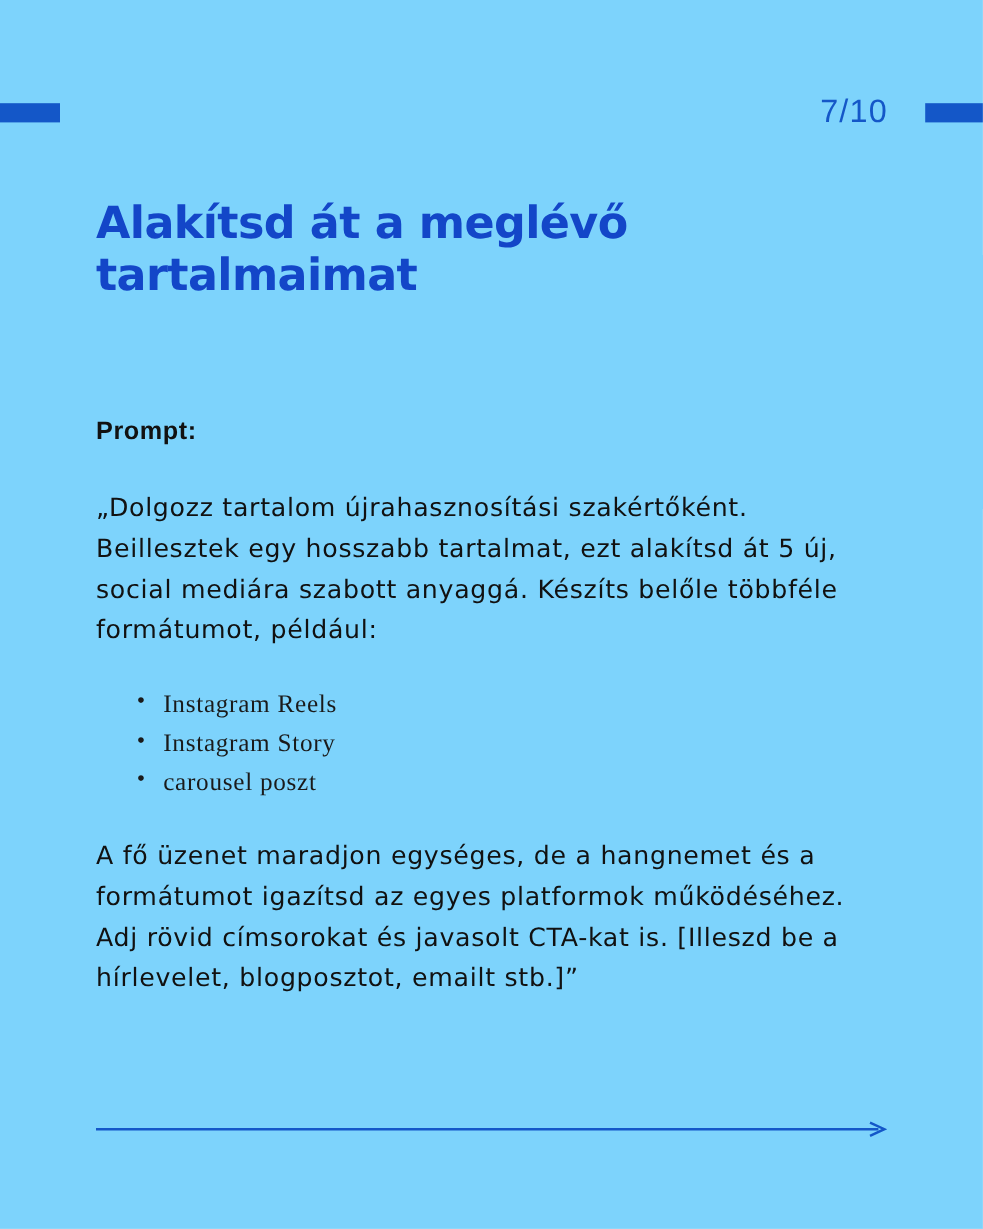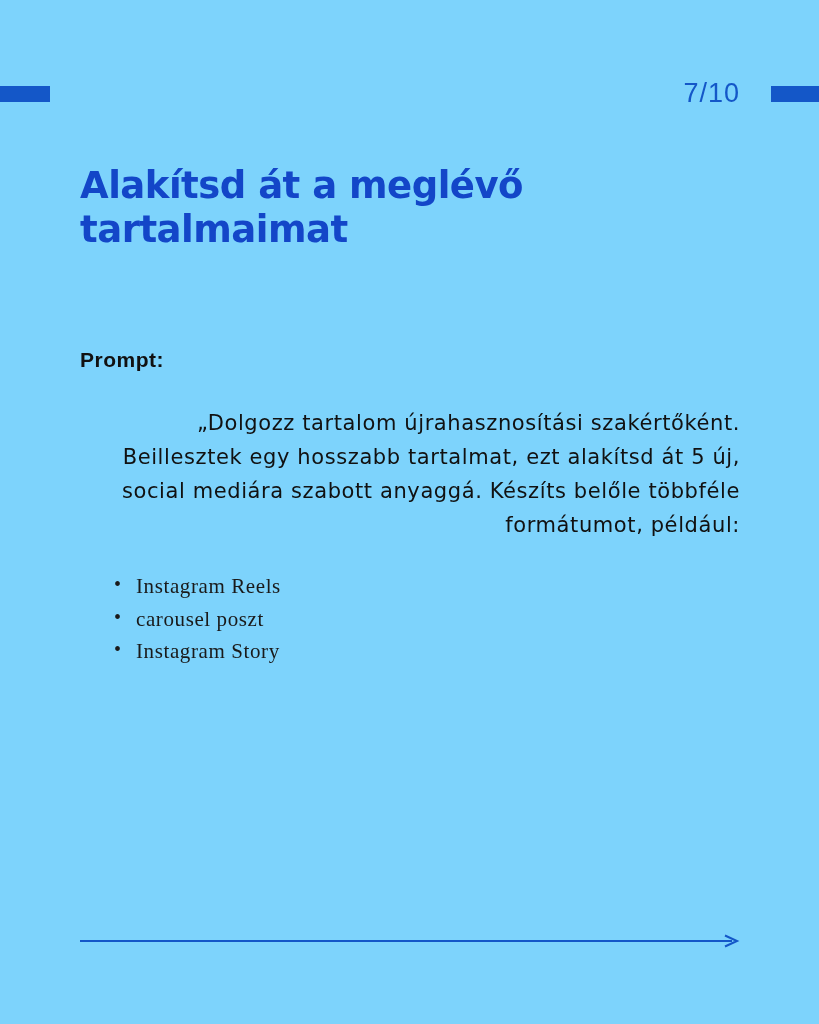--- a/index.html
+++ b/index.html
@@ -95,21 +95,20 @@
     text-underline-offset: 3px;
   }
 
   .para {
     font-size: 21px;
     line-height: 1.62;
     letter-spacing: 0.6px;
     color: #111;
     font-family: "DejaVu Sans", sans-serif;
     font-weight: 400;
-    text-align: right;
   }
 
   .bullets {
     margin: 28px 0 28px 34px;
   }
 
   .bullets li {
     font-size: 21px;
     line-height: 1.55;
     letter-spacing: 0.6px;
@@ -154,24 +153,25 @@
   <h1 class="title">Alakítsd át a meglévő tartalmaimat</h1>
 
   <div class="content">
 
     <div class="prompt-label"><span class="underlined">Prompt</span><span>:</span></div>
 
     <p class="para">„Dolgozz tartalom újrahasznosítási szakértőként. Beillesztek egy hosszabb tartalmat, ezt alakítsd át 5 új, social mediára szabott anyaggá. Készíts belőle többféle formátumot, például:</p>
 
     <ul class="bullets">
       <li>Instagram Reels</li>
+      <li>Instagram Story</li>
       <li>carousel poszt</li>
-      <li>Instagram Story</li>
     </ul>
 
+    <p class="para second">A fő üzenet maradjon egységes, de a hangnemet és a formátumot igazítsd az egyes platformok működéséhez. Adj rövid címsorokat és javasolt CTA-kat is. [Illeszd be a hírlevelet, blogposztot, emailt stb.]”</p>
   </div>
 
   <div class="arrow">
     <svg width="660" height="14" viewBox="0 0 660 14" xmlns="http://www.w3.org/2000/svg">
       <line x1="0" y1="7" x2="652" y2="7" stroke="#1457c8" stroke-width="2"></line>
       <polyline points="645,1.5 657,7 645,12.5" fill="none" stroke="#1457c8" stroke-width="2"></polyline>
     </svg>
   </div>
 
 </div>

